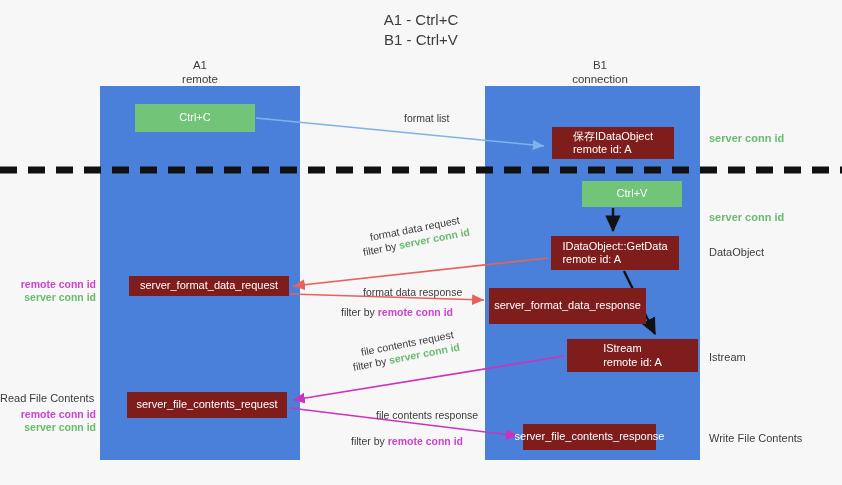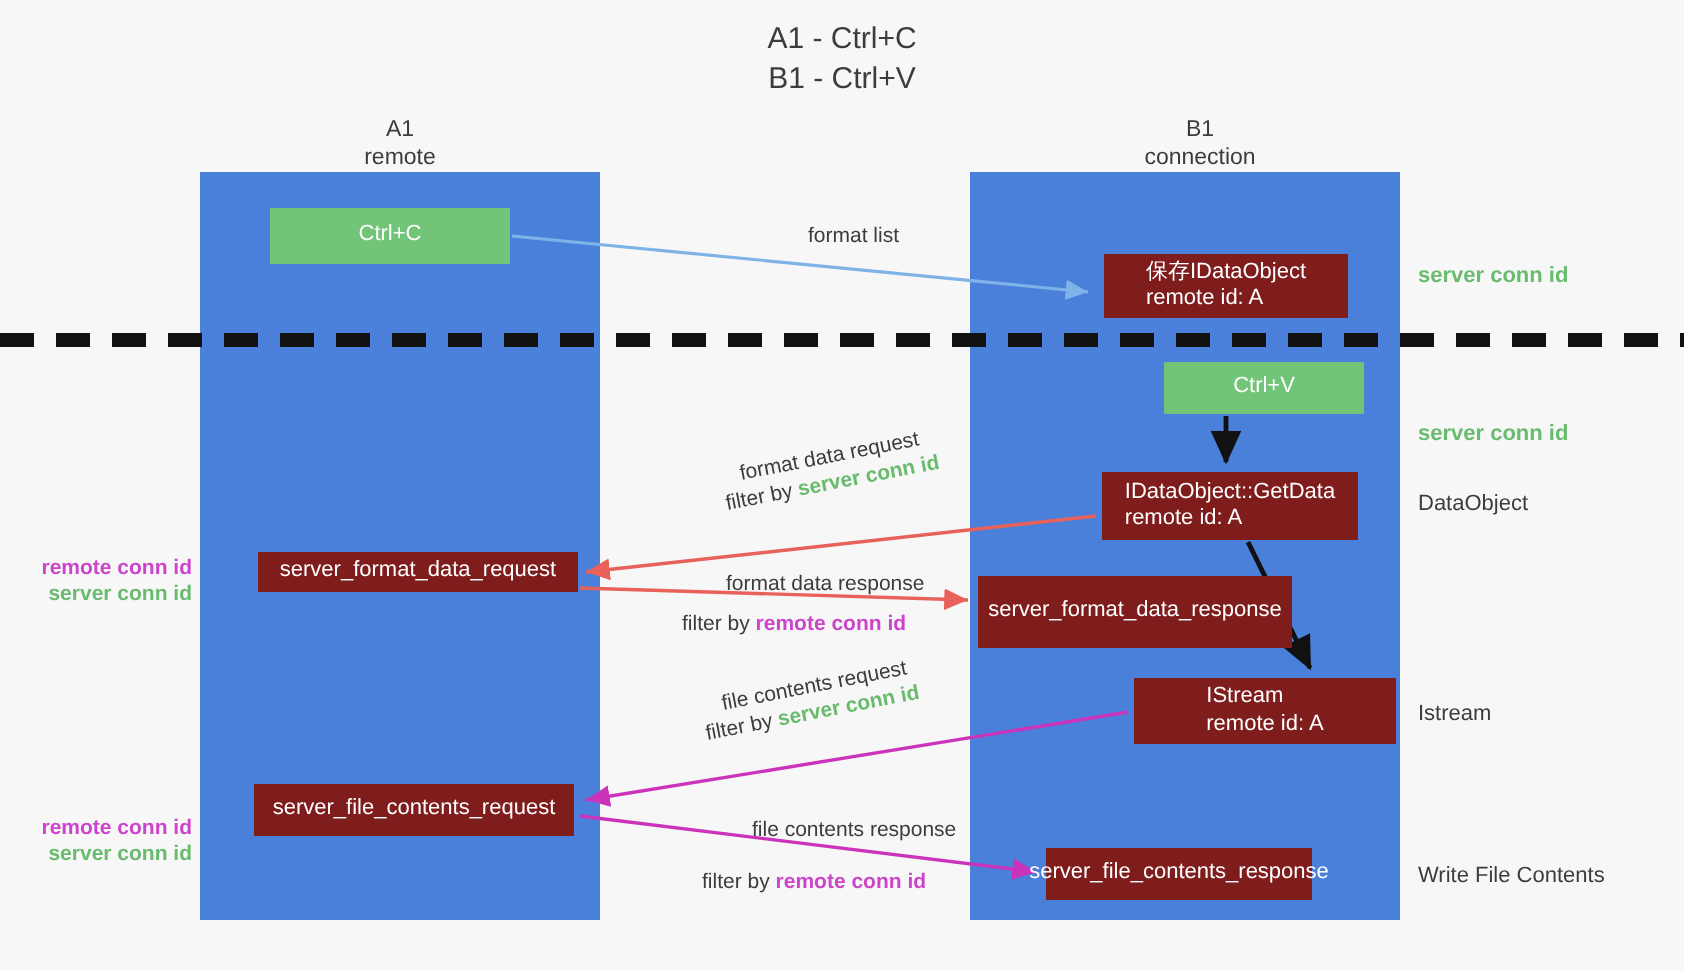--- a/index.html
+++ b/index.html
@@ -216,19 +216,20 @@
   <div class="abs note green-t" id="note-srv2">server conn id</div>
   <div class="abs note" id="note-dataobject">DataObject</div>
   <div class="abs note" id="note-istream">Istream</div>
   <div class="abs note" id="note-writefile">Write File Contents</div>
 
   <div class="abs left-note" id="note-left1">
     <div class="mag-t">remote conn id</div>
     <div class="green-t">server conn id</div>
   </div>
 
+  <div class="abs" id="note-readfile">Read File Contents</div>
 
   <div class="abs left-note" id="note-left2">
     <div class="mag-t">remote conn id</div>
     <div class="green-t">server conn id</div>
   </div>
 
 </div>
 
 </body></html>

